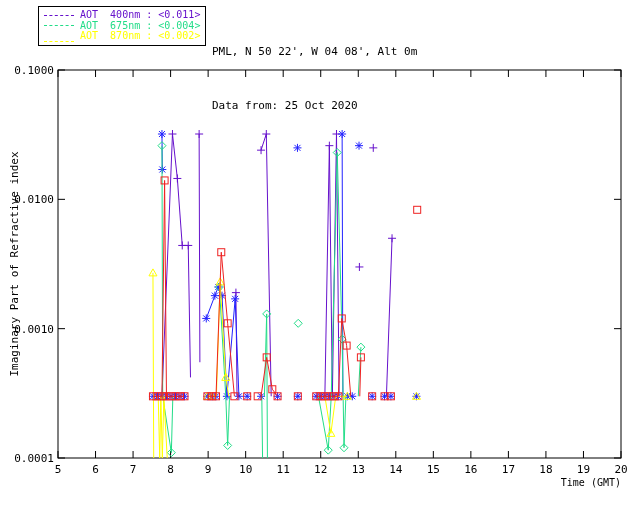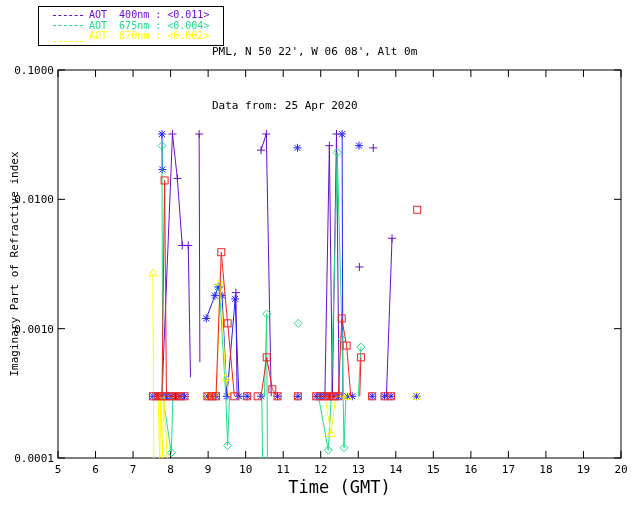--- a/index.html
+++ b/index.html
@@ -1,25 +1,25 @@
 <!DOCTYPE html>
 <html><head>
 <meta charset="utf-8">
 <style>
   html,body{margin:0;padding:0;background:#fff;}
   .canvas{position:relative;width:640px;height:512px;background:#ffffff;overflow:hidden;
           font-family:"DejaVu Sans Mono","Liberation Mono",monospace;color:#000;}
   svg{position:absolute;left:0;top:0;font-family:"DejaVu Sans Mono","Liberation Mono",monospace;}
   .legend{position:absolute;left:38px;top:6px;background:#fff;border:1px solid #000;
-          padding:3px 14px;font-size:10px;line-height:10.6px;z-index:2;}
+          padding:3px 5px;font-size:10px;line-height:10.6px;z-index:2;}
   .legend-row{display:flex;align-items:center;height:10.6px;}
   .legend-dash{display:inline-block;width:30px;height:0;border-top:1px dashed currentColor;margin-right:6px;flex:0 0 30px;}
   .legend-text{white-space:pre;font-size:10px;}
   .header{position:absolute;left:212px;top:7px;font-size:11px;line-height:18px;white-space:pre;}
-  .xlabel{position:absolute;left:58px;top:477px;width:563px;text-align:center;font-size:17px;}
+  .xlabel{position:absolute;left:58px;top:477px;width:563px;text-align:right;font-size:10px;}
   .ylabel{position:absolute;left:14px;top:264px;transform:translate(-50%,-50%) rotate(-90deg);
           white-space:nowrap;font-size:11px;}
 </style>
 </head>
 <body>
 
 <div class="canvas">
 
   <svg id="plot" width="640" height="512">
       <rect x="58" y="70" width="563" height="388" fill="none" stroke="#000" stroke-width="1"></rect>
@@ -237,20 +237,20 @@
         <span class="legend-dash"></span>
         <span class="legend-text">AOT  675nm : &lt;0.004&gt;</span>
       </div>
       <div class="legend-row" style="color: rgb(255, 255, 0); align-items: flex-end;">
         <span class="legend-dash"></span>
         <span class="legend-text">AOT  870nm : &lt;0.002&gt;</span>
       </div>
     </div>
 
   <div class="header">
-    <div>PML, N 50 22', W 06 08', Alt 0m</div>
-    <div>Data from: 25 Apr 2020</div>
+    <div>PML, N 50 22', W 04 08', Alt 0m</div>
+    <div>Data from: 25 Oct 2020</div>
   </div>
 
   <div class="xlabel">Time (GMT)</div>
   <div class="ylabel">Imaginary Part of Refractive index</div>
 
 </div>
 
 </body></html>

